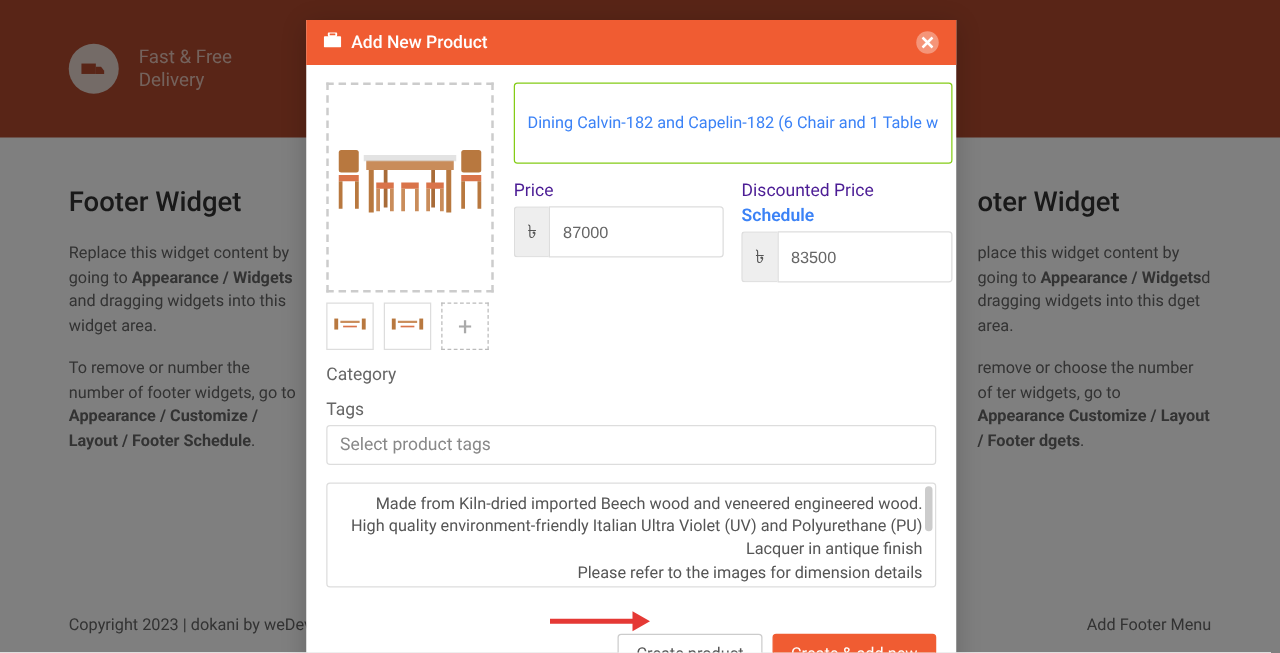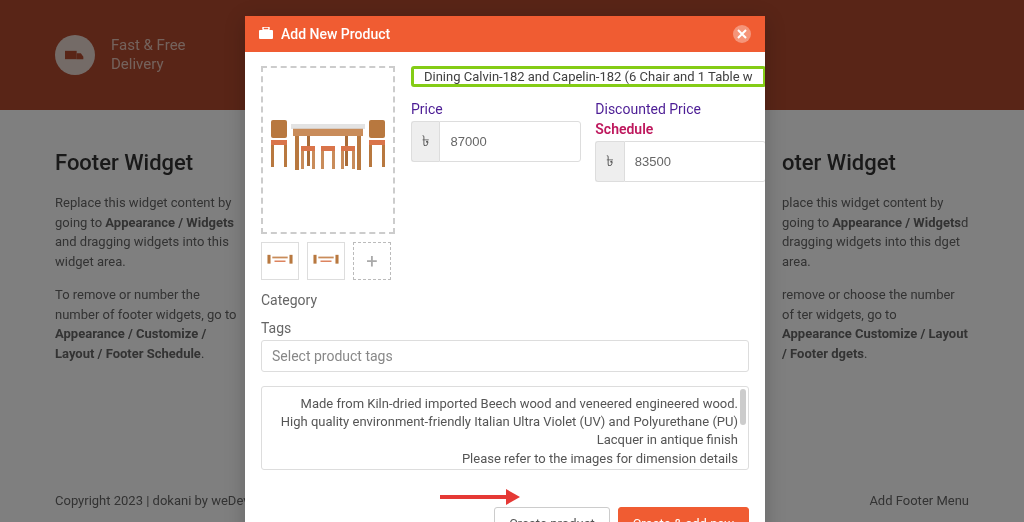--- a/index.html
+++ b/index.html
@@ -25,21 +25,21 @@
 .modal-header { background: #f05c32; color: #fff; padding: 10px 14px; display: flex; align-items: center; gap: 8px; font-size: 14px; font-weight: 500; position: relative; }
 .modal-close { position: absolute; right: 14px; top: 50%; transform: translateY(-50%); width: 18px; height: 18px; border-radius: 50%; background: rgba(255,255,255,0.35); display: flex; align-items: center; justify-content: center; cursor: pointer; font-size: 14px; color: #f05c32; }
 
 .modal-body { padding: 14px 16px 0; height: 440px; overflow: hidden; position: relative; }
 
 .top-row { display: flex; gap: 16px; }
 .img-box { width: 160px; height: 168px; border: 2px dashed #ccc; display: flex; align-items: center; justify-content: center; }
 .dining-svg { width: 130px; height: 100px; }
 
 .form-col { flex: 1; }
-.title-input { width: 100%; border: 3px solid #84cc16; border-radius: 3px; padding: 0 10px; font-size: 13px; color: #404040; white-space: nowrap; overflow: hidden; text-overflow: ellipsis; }
+.title-input { width: 100%; border: 1px solid #84cc16; border-radius: 3px; padding: 24px 10px; font-size: 13px; color: #3b82f6; white-space: nowrap; overflow: hidden; text-overflow: ellipsis; }
 
 .price-row { display: flex; gap: 14px; margin-top: 14px; }
 .price-col { flex: 1; }
 .price-col label { display: block; font-size: 14px; color: #4c1d95; margin-bottom: 4px; }
 .input-group { display: flex; }
 .input-addon { background: #eee; border: 1px solid #ddd; border-right: none; border-radius: 3px 0 0 3px; padding: 7px 10px; color: #555; font-size: 15px; font-weight: 500; }
 .input-group input { border: 1px solid #ddd; border-radius: 0 3px 3px 0; padding: 7px 10px; width: 100%; font-size: 13px; color: #666; }
 
 .thumbs { display: flex; gap: 8px; margin-top: 8px; }
 .thumb { width: 38px; height: 38px; border: 1px solid #ddd; display: flex; align-items: center; justify-content: center; }
@@ -163,21 +163,21 @@
         <div class="price-row">
           <div class="price-col">
             <label>Price</label>
             <div class="input-group">
               <span class="input-addon">৳</span>
               <input type="text" value="87000" style="">
             </div>
           </div>
           <div class="price-col">
             <label>Discounted Price</label>
-            <label style="font-weight:600;color:#be185d">Schedule</label>
+            <label style="font-weight:600;color:#3b82f6">Schedule</label>
             <div class="input-group">
               <span class="input-addon">৳</span>
               <input type="text" value="83500" style="">
             </div>
           </div>
         </div>
       </div>
     </div>
 
     <div class="thumbs">

